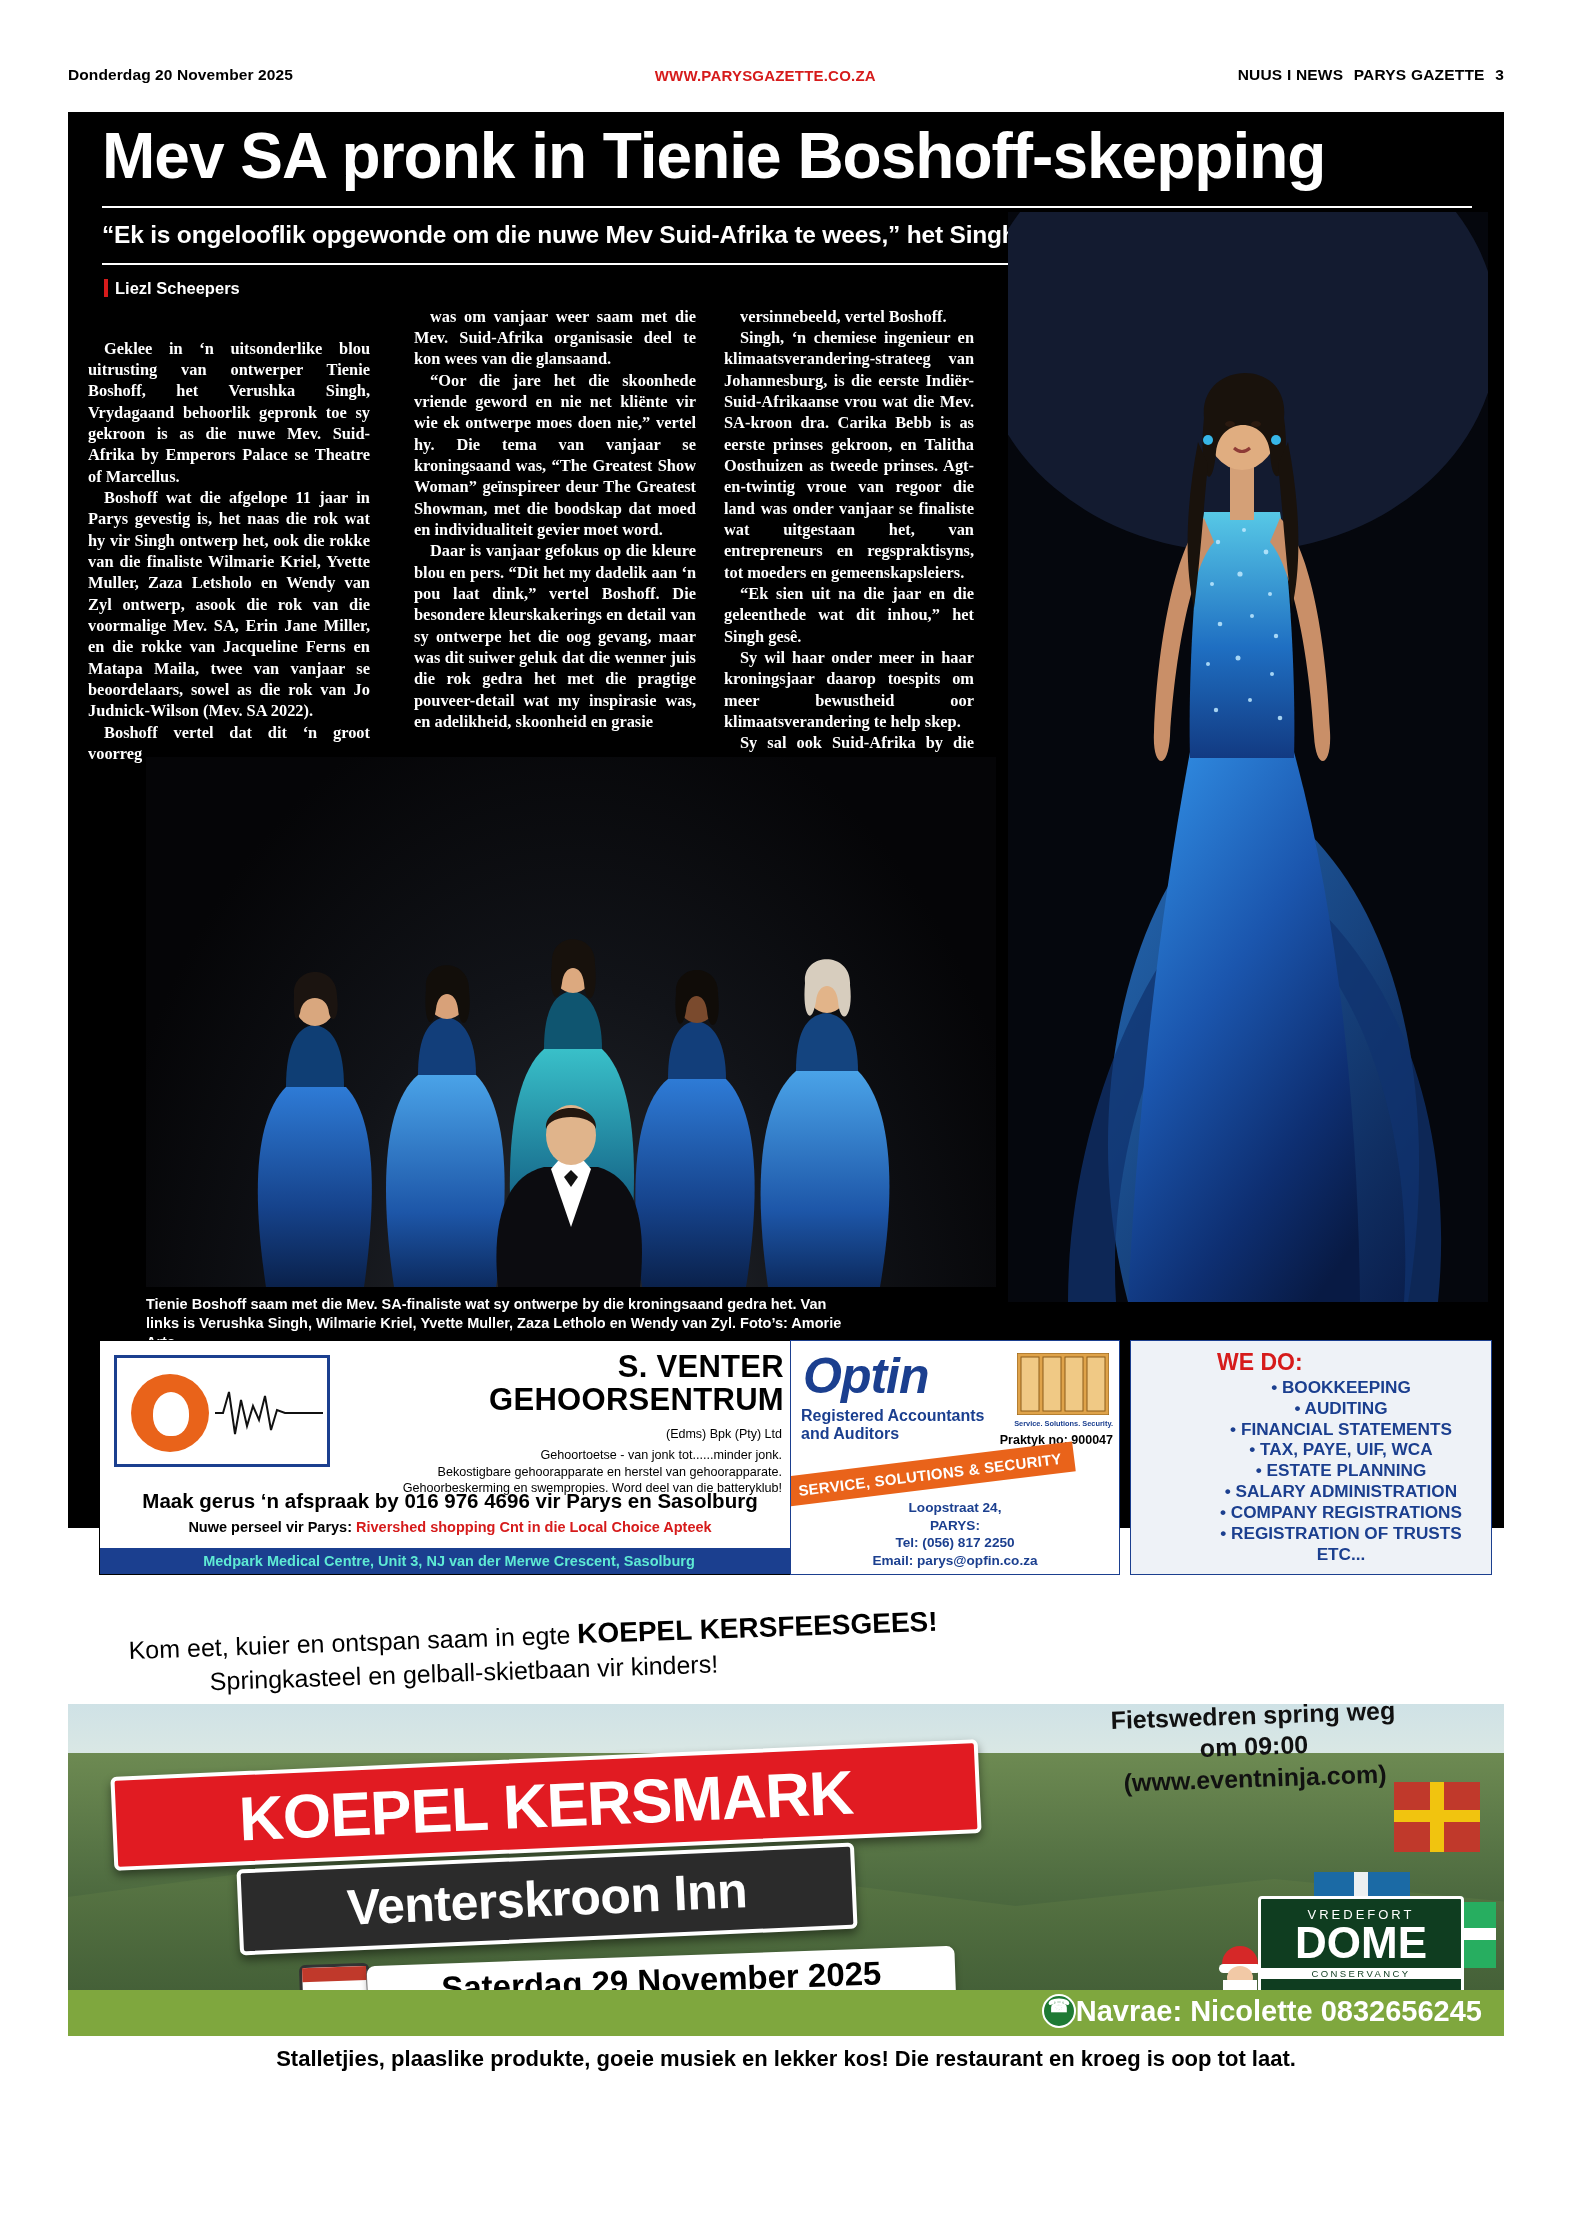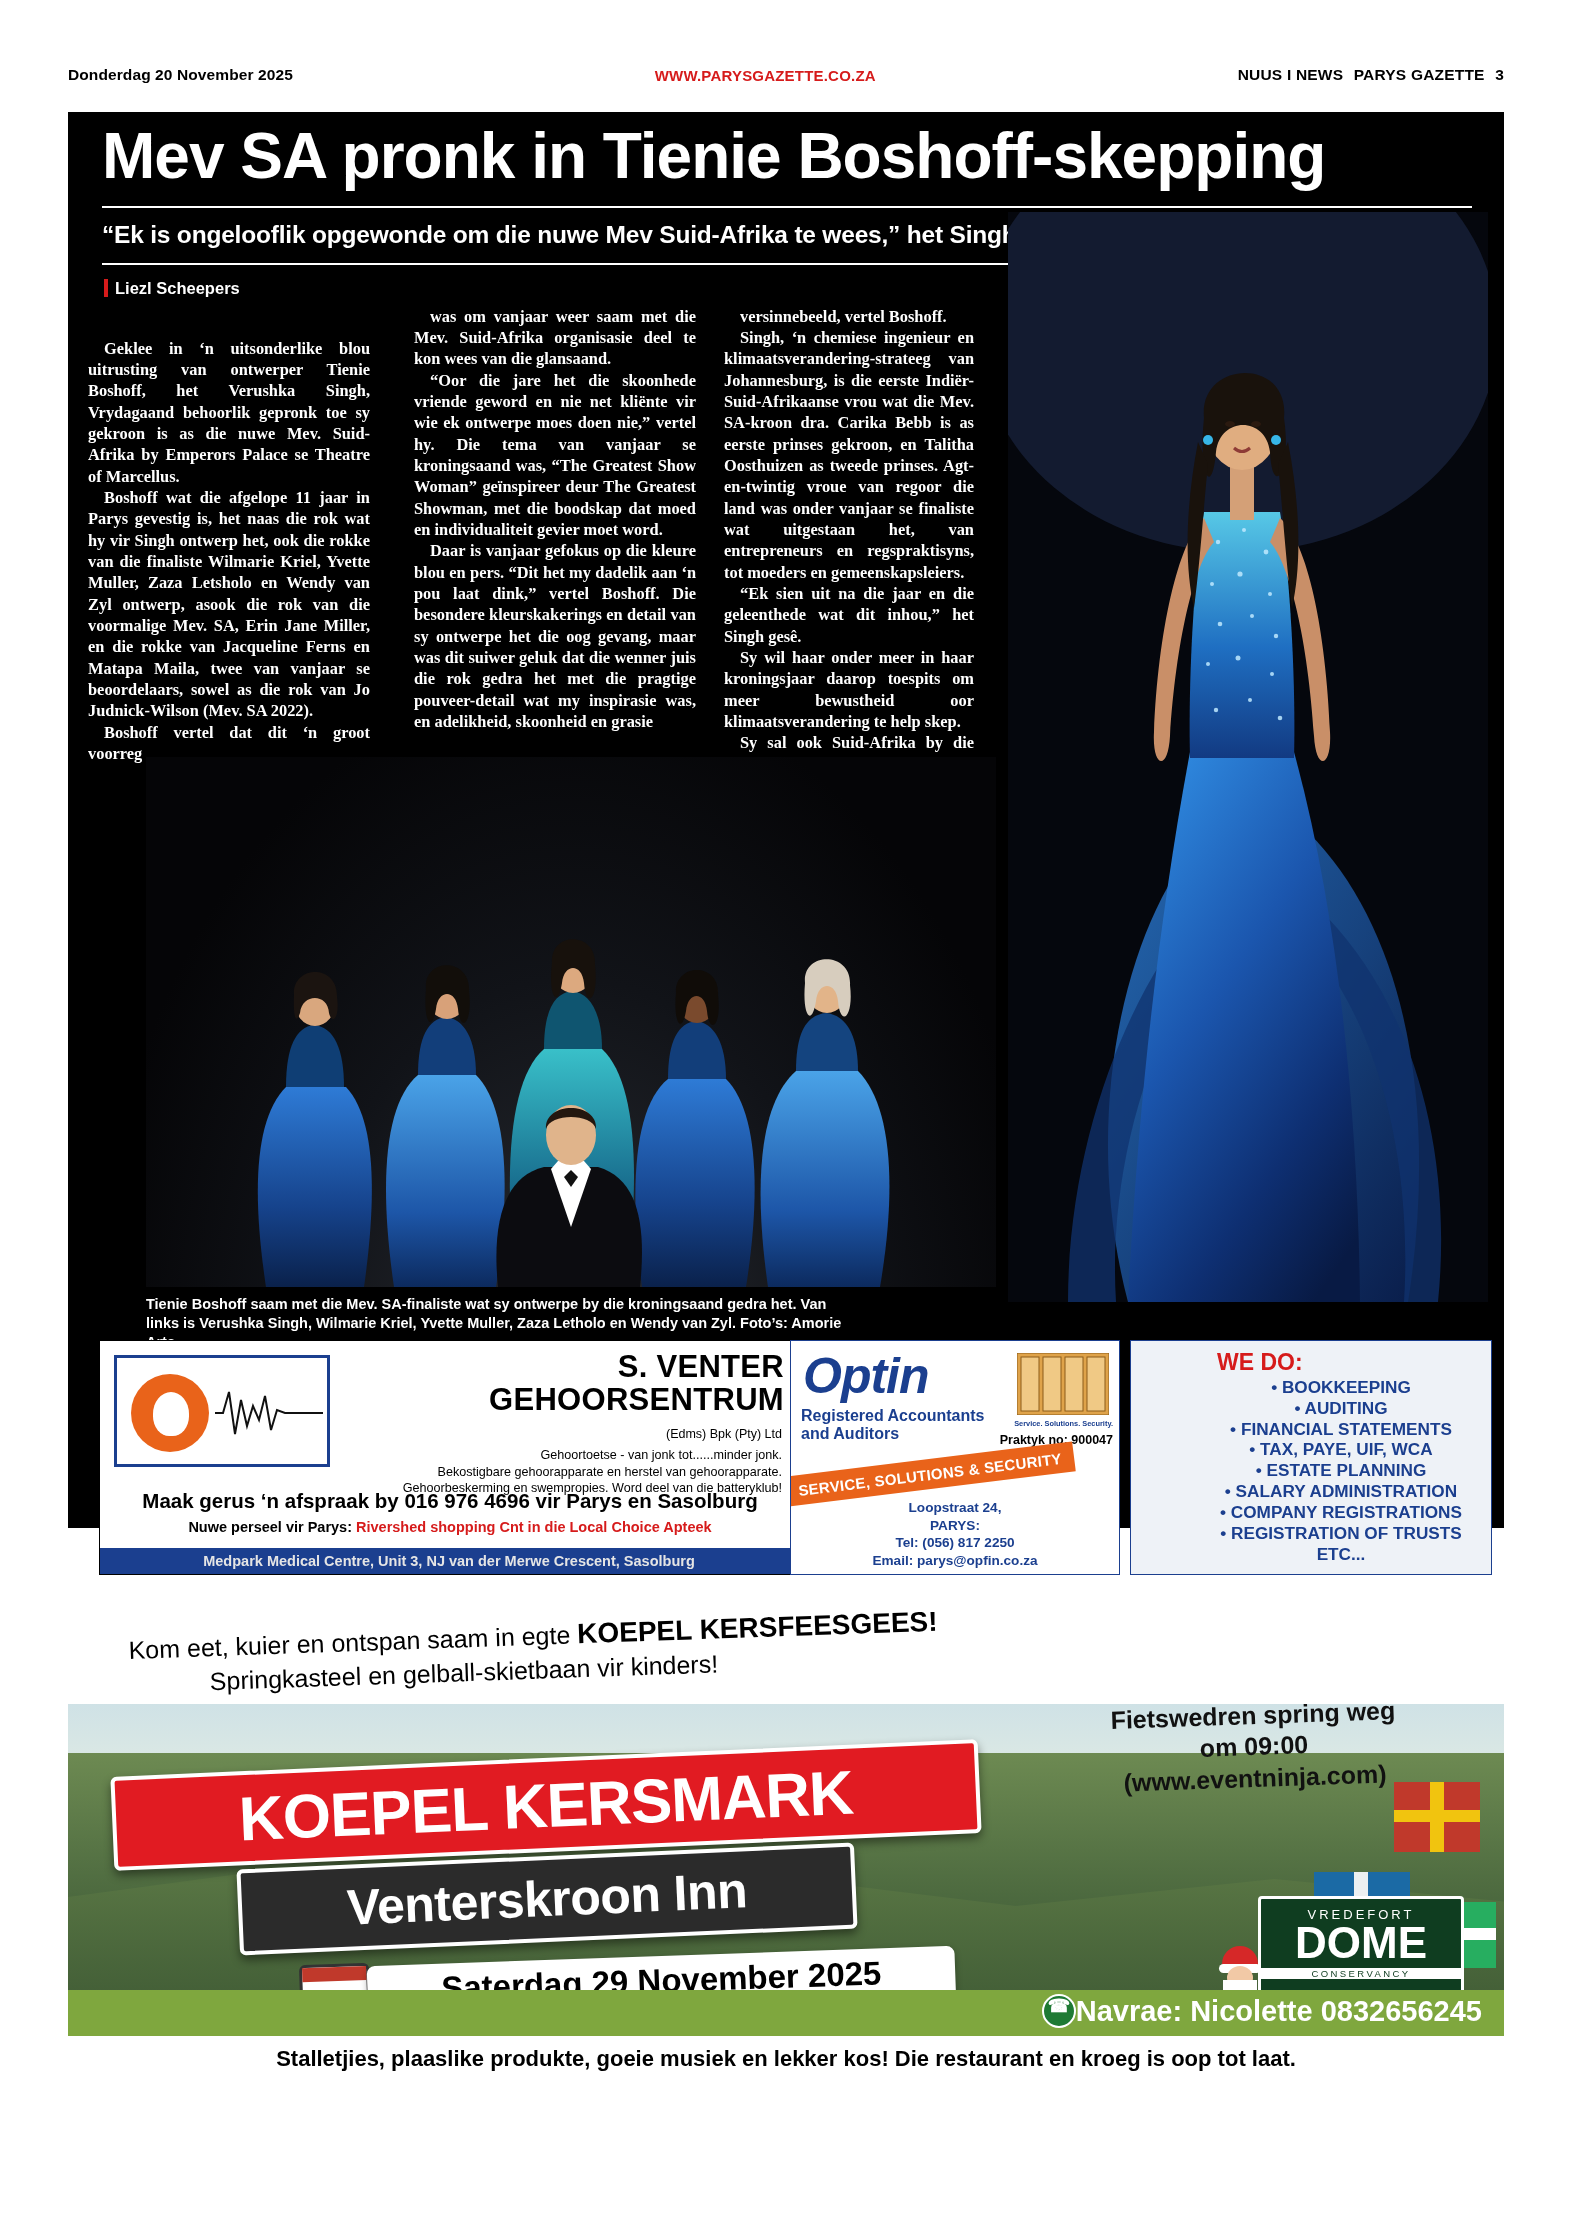--- a/index.html
+++ b/index.html
@@ -132,21 +132,21 @@
     position:absolute; left:12px; top:148px; width:676px; text-align:center;
     font-size:20.5px; font-weight:bold;
   }
   .venter-perseel {
     position:absolute; left:12px; top:178px; width:676px; text-align:center;
     font-size:14.5px; font-weight:bold;
   }
   .venter-perseel .red { color:#d61b1b; }
   .venter-bar {
     position:absolute; left:0; bottom:0; width:100%; height:26px;
-    background:#1b3f8f; color:#e5e5e5; font-size:14.5px; font-weight:bold;
+    background:#1b3f8f; color:#5eead4; font-size:14.5px; font-weight:bold;
     display:flex; align-items:center; justify-content:center;
   }
 
   .ad-optin {
     position:absolute; left:722px; top:0; width:330px; height:235px;
     background:#fff; border:1px solid #1b3f8f; box-sizing:border-box;
     font-family:"Liberation Sans", sans-serif; overflow:hidden;padding-left:23px;
   }
   .optin-word {
     position:absolute; left:12px; top:6px; font-size:50px; font-weight:bold;

